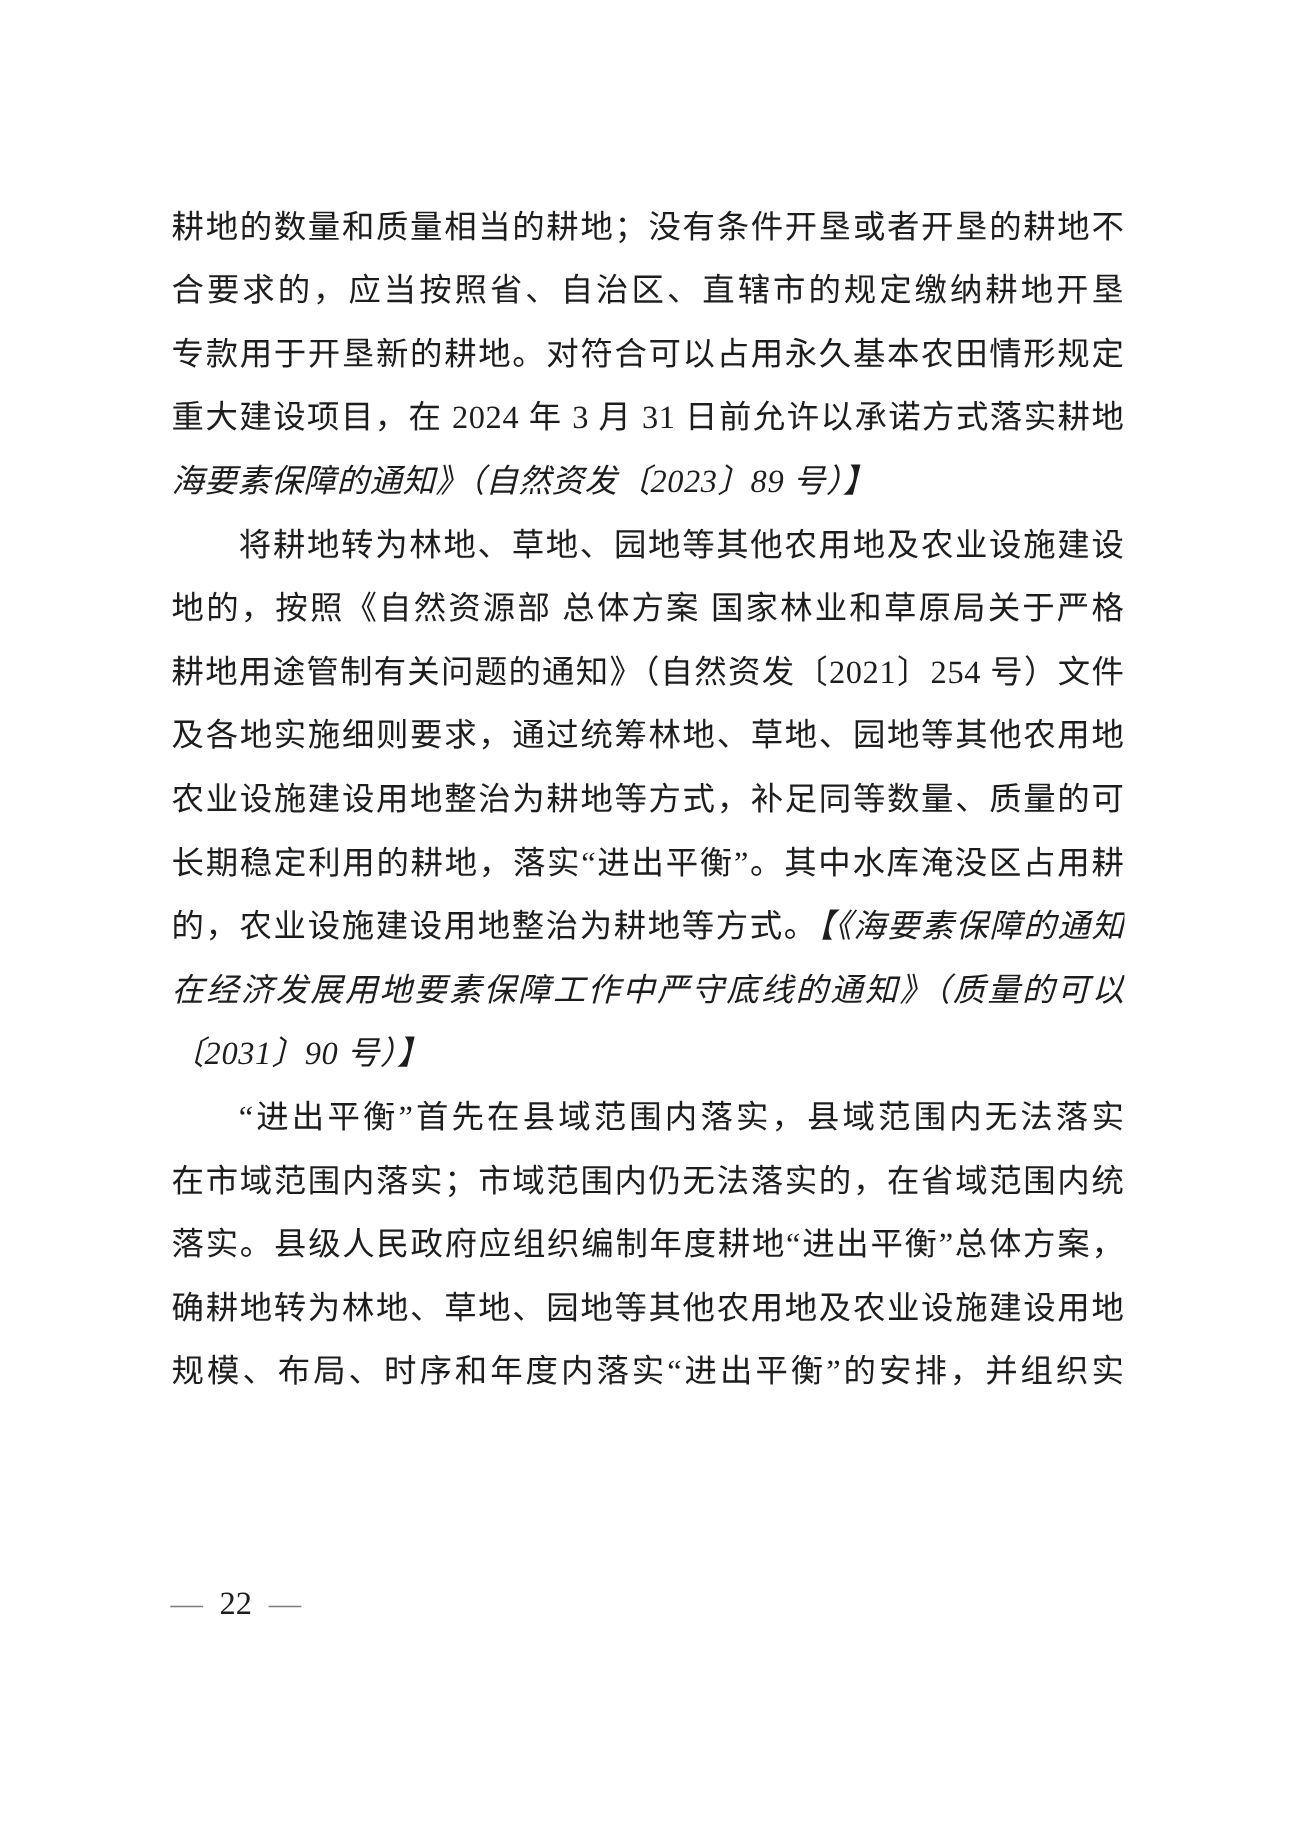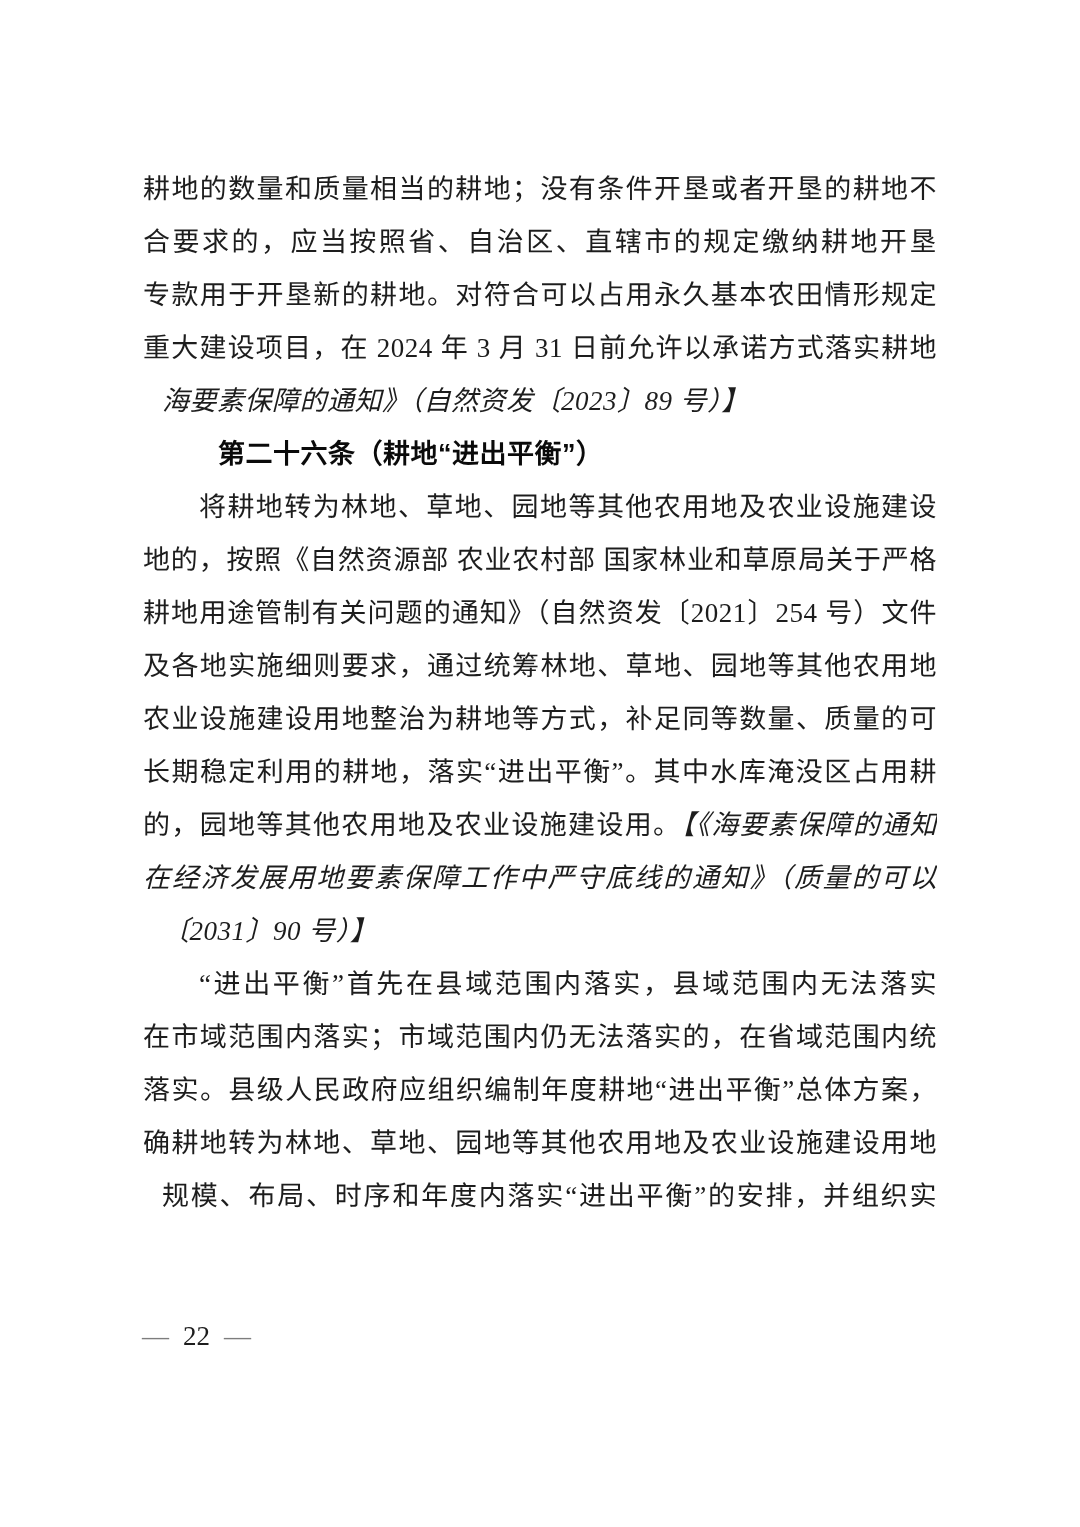--- a/index.html
+++ b/index.html
@@ -26,21 +26,20 @@
     font-size: 27px;
     line-height: 53px;
     height: 53px;
     overflow: hidden;
     text-align: justify;
     text-align-last: justify;
     letter-spacing: 0.5px;
   }
   .line.last {
     text-align-last: left;
-    margin-left: 19px;
   }
   .line.indent {
     padding-left: 56px;
   }
   .para.heading .line {
     font-weight: bold;
     font-family: "Liberation Sans", "DejaVu Sans", sans-serif;
     color: #0a0a0a;
   }
   .citation {
@@ -68,31 +67,28 @@
 <div class="page">
 
   <div class="doc-body">
       <div class="para body">
         <div class="line"><span>耕地的数量和质量相当的耕地；没有条件开垦或者开垦的耕地不符</span></div>
         <div class="line"><span>合要求的，应当按照省、自治区、直辖市的规定缴纳耕地开垦费，</span></div>
         <div class="line"><span>专款用于开垦新的耕地。对符合可以占用永久基本农田情形规定的</span></div>
         <div class="line"><span>重大建设项目，在 2024 年 3 月 31 日前允许以承诺方式落实耕地占</span></div>
         <div class="line last"><span class="citation">海要素保障的通知》（自然资发〔2023〕89 号）】</span></div>
       </div>
-      <div class="para heading">
-        <div class="line indent last"><span>第二十六条（耕地“进出平衡”）</span></div>
-      </div>
       <div class="para body">
         <div class="line indent"><span>将耕地转为林地、草地、园地等其他农用地及农业设施建设用</span></div>
-        <div class="line"><span>地的，按照《自然资源部 农业农村部 国家林业和草原局关于严格</span></div>
+        <div class="line"><span>地的，按照《自然资源部 总体方案 国家林业和草原局关于严格</span></div>
         <div class="line"><span>耕地用途管制有关问题的通知》（自然资发〔2021〕254 号）文件</span></div>
         <div class="line"><span>及各地实施细则要求，通过统筹林地、草地、园地等其他农用地及</span></div>
         <div class="line"><span>农业设施建设用地整治为耕地等方式，补足同等数量、质量的可以</span></div>
         <div class="line"><span>长期稳定利用的耕地，落实“进出平衡”。其中水库淹没区占用耕地</span></div>
-        <div class="line"><span>的，园地等其他农用地及农业设施建设用。</span><span class="citation">【《海要素保障的通知</span></div>
+        <div class="line"><span>的，农业设施建设用地整治为耕地等方式。</span><span class="citation">【《海要素保障的通知</span></div>
         <div class="line"><span class="citation">在经济发展用地要素保障工作中严守底线的通知》（质量的可以</span></div>
         <div class="line last"><span class="citation">〔2031〕90 号）】</span></div>
       </div>
       <div class="para body">
         <div class="line indent"><span>“进出平衡”首先在县域范围内落实，县域范围内无法落实的，</span></div>
         <div class="line"><span>在市域范围内落实；市域范围内仍无法落实的，在省域范围内统筹</span></div>
         <div class="line"><span>落实。县级人民政府应组织编制年度耕地“进出平衡”总体方案，明</span></div>
         <div class="line"><span>确耕地转为林地、草地、园地等其他农用地及农业设施建设用地的</span></div>
         <div class="line last"><span>规模、布局、时序和年度内落实“进出平衡”的安排，并组织实施。</span></div>
       </div>

